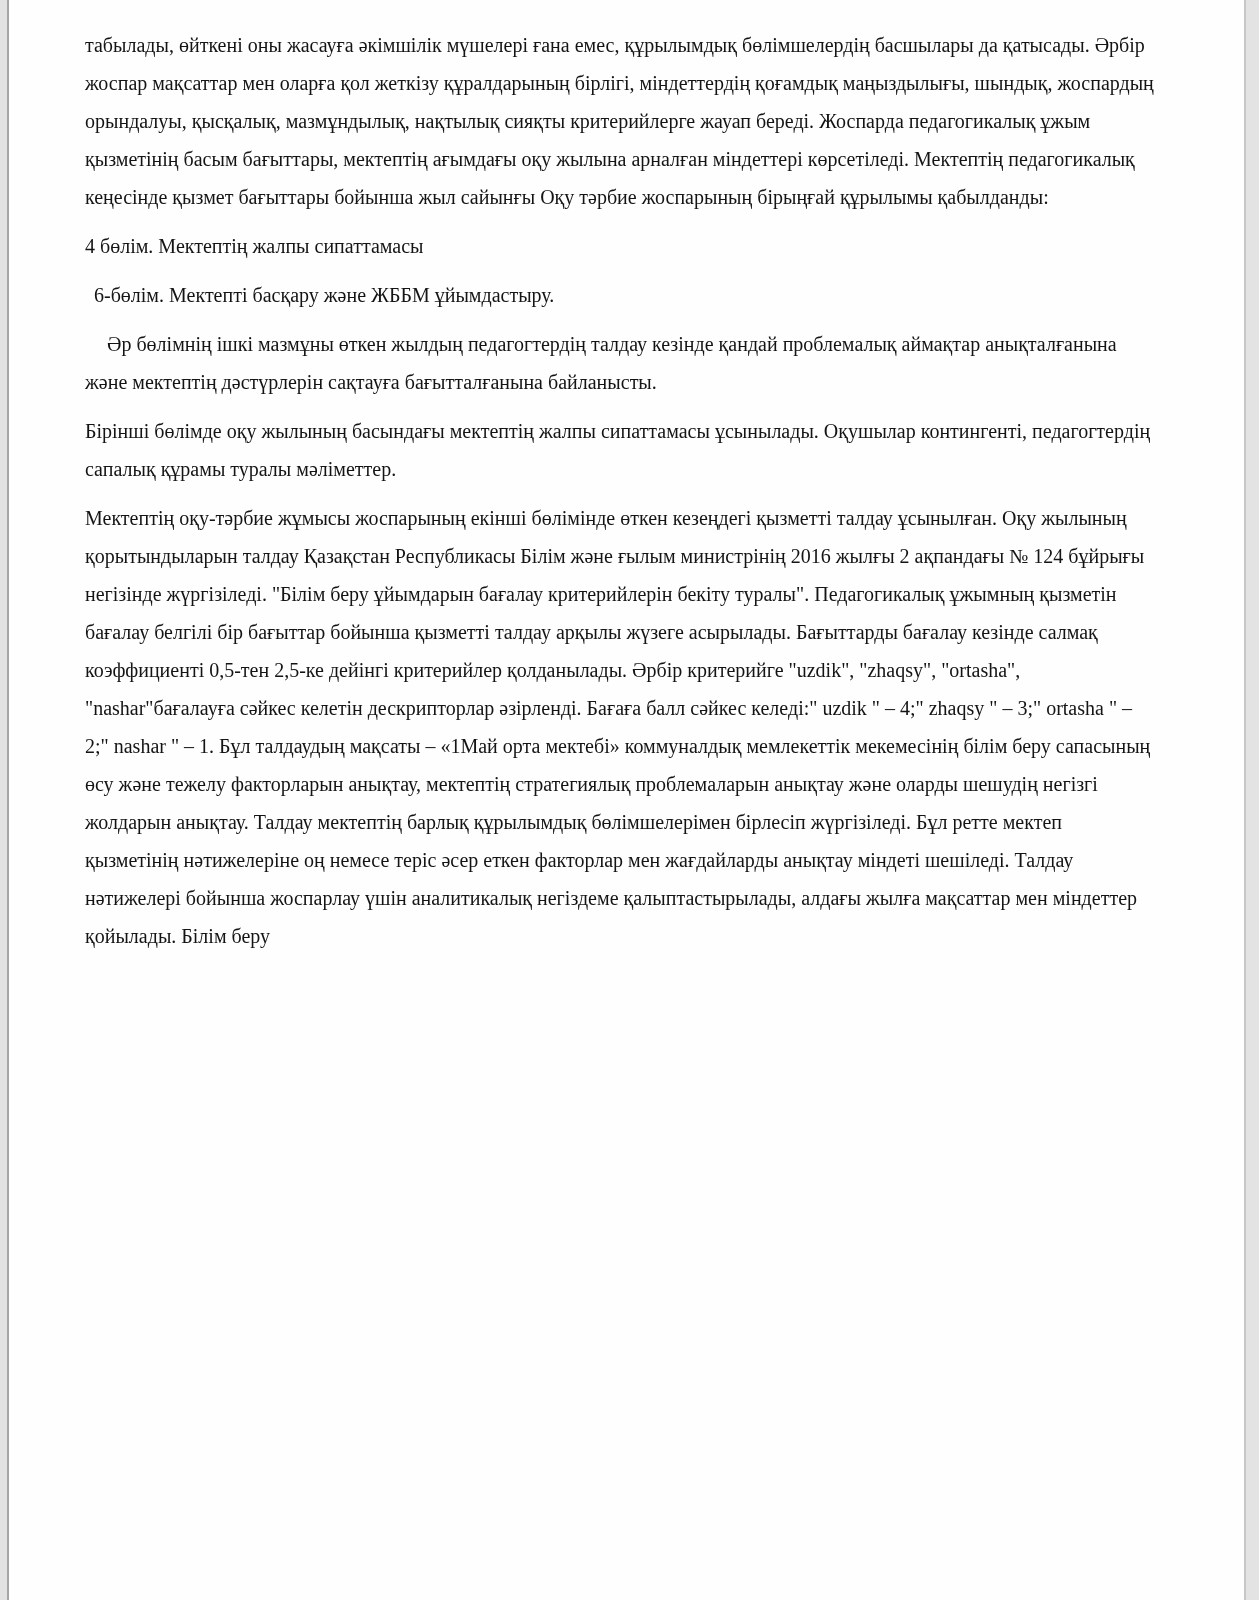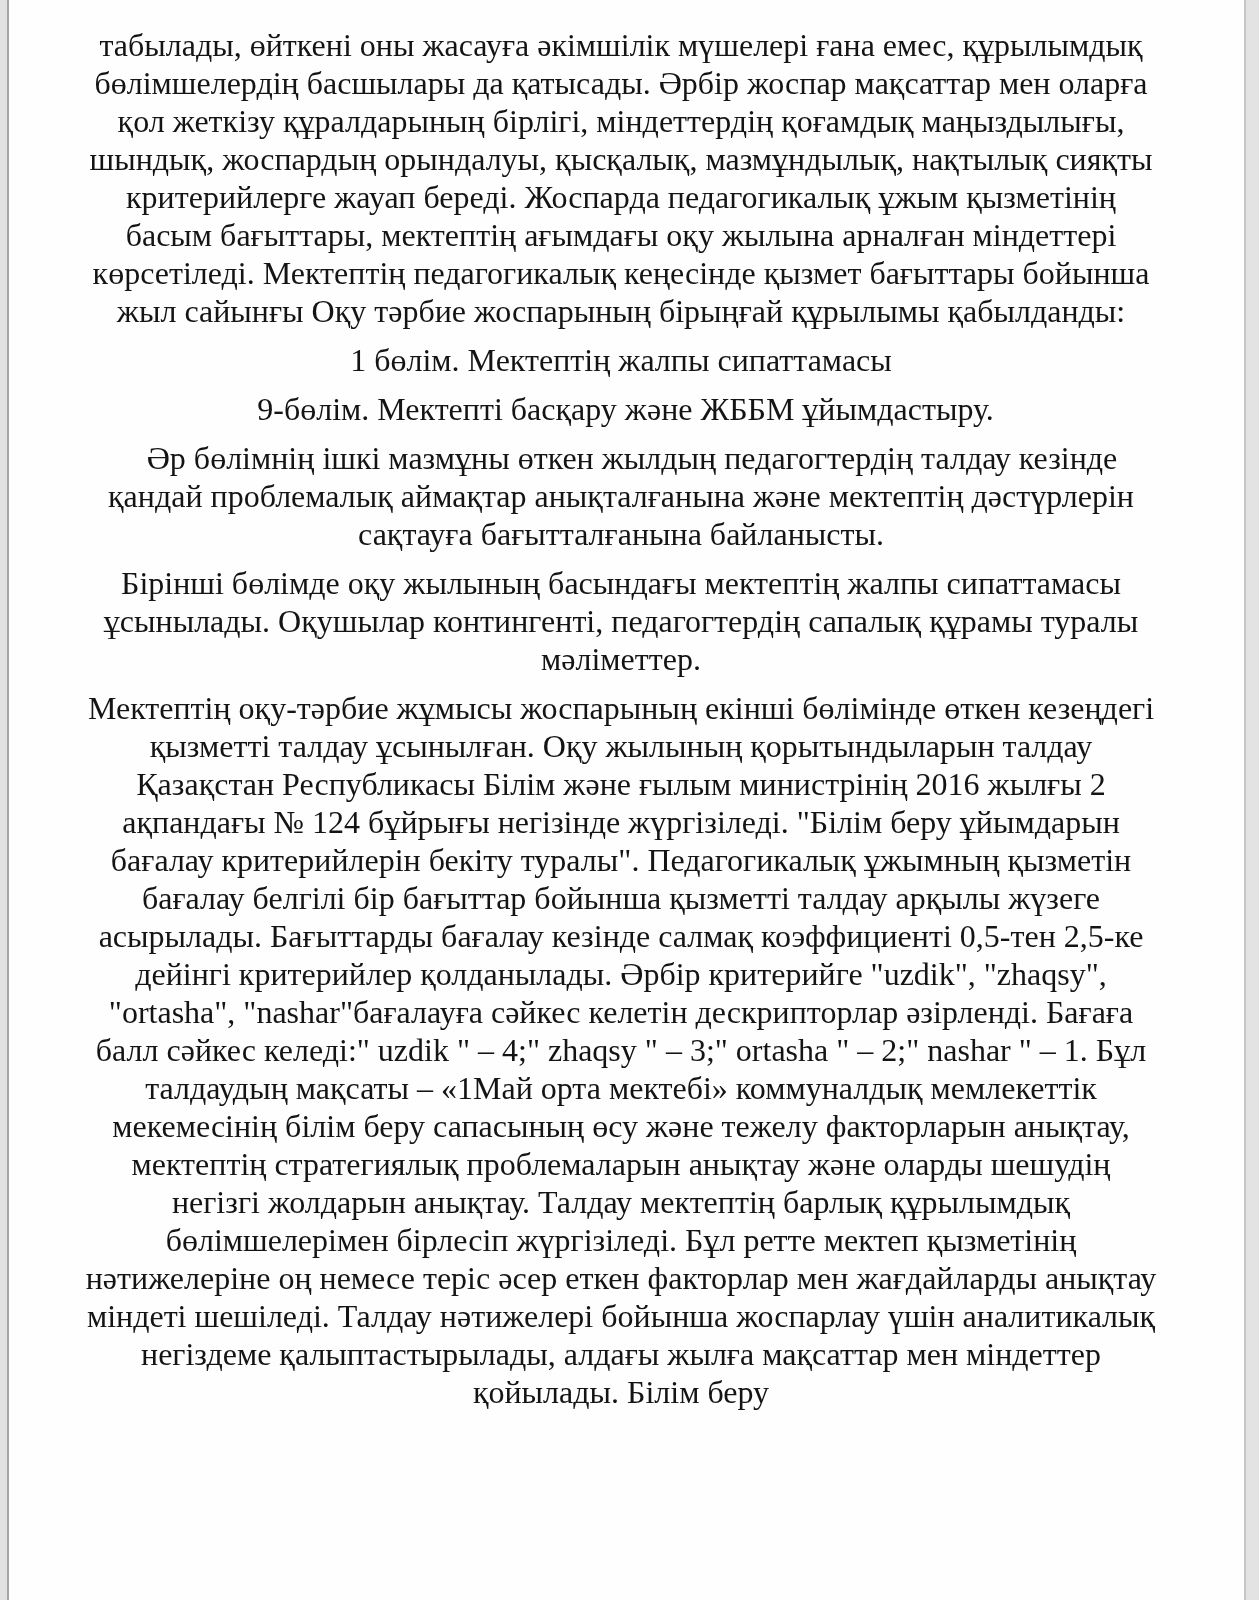--- a/index.html
+++ b/index.html
@@ -32,23 +32,23 @@
     height: 100%;
     background: #e3e3e3;
     border-left: 2px solid #c6c6c6;
   }
   .content {
     position: absolute;
     left: 85px;
     top: 26px;
     width: 1072px;
     color: #141414;
-    font-size: 32px;
+    font-size: 20px;
     line-height: 38px;
-    text-align: center;
+    text-align: left;
   }
   .content p {
     margin: 0 0 11px 0;
   }
   .content p.indent {
     text-indent: 22px;
   }
   .content p.sp {
     padding-left: 9px;
   }
@@ -56,27 +56,27 @@
 </head>
 <body>
 
 <div class="screen">
   <div class="edge-left"></div>
   <div class="edge-right"></div>
 
   <div class="content">
     <p>табылады, өйткені оны жасауға әкімшілік мүшелері ғана емес, құрылымдық бөлімшелердің басшылары да қатысады. Әрбір жоспар мақсаттар мен оларға қол жеткізу құралдарының бірлігі, міндеттердің қоғамдық маңыздылығы, шындық, жоспардың орындалуы, қысқалық, мазмұндылық, нақтылық сияқты критерийлерге жауап береді. Жоспарда педагогикалық ұжым қызметінің басым бағыттары, мектептің ағымдағы оқу жылына арналған міндеттері көрсетіледі. Мектептің педагогикалық кеңесінде қызмет бағыттары бойынша жыл сайынғы Оқу тәрбие жоспарының бірыңғай құрылымы қабылданды:</p>
 
-    <p>1 бөлім. Мектептің жалпы сипаттамасы</p>
+    <p>4 бөлім. Мектептің жалпы сипаттамасы</p>
 
 
 
 
 
-    <p class="sp">9-бөлім. Мектепті басқару және ЖББМ ұйымдастыру.</p>
+    <p class="sp">6-бөлім. Мектепті басқару және ЖББМ ұйымдастыру.</p>
 
 
     <p class="indent">Әр бөлімнің ішкі мазмұны өткен жылдың педагогтердің талдау кезінде қандай проблемалық аймақтар анықталғанына және мектептің дәстүрлерін сақтауға бағытталғанына байланысты.</p>
 
     <p>Бірінші бөлімде оқу жылының басындағы мектептің жалпы сипаттамасы ұсынылады. Оқушылар контингенті, педагогтердің сапалық құрамы туралы мәліметтер.</p>
 
     <p>Мектептің оқу-тәрбие жұмысы жоспарының екінші бөлімінде өткен кезеңдегі қызметті талдау ұсынылған. Оқу жылының қорытындыларын талдау Қазақстан Республикасы Білім және ғылым министрінің 2016 жылғы 2 ақпандағы № 124 бұйрығы негізінде жүргізіледі. "Білім беру ұйымдарын бағалау критерийлерін бекіту туралы". Педагогикалық ұжымның қызметін бағалау белгілі бір бағыттар бойынша қызметті талдау арқылы жүзеге асырылады. Бағыттарды бағалау кезінде салмақ коэффициенті 0,5-тен 2,5-ке дейінгі критерийлер қолданылады. Әрбір критерийге "uzdik", "zhaqsy", "ortasha", "nashar"бағалауға сәйкес келетін дескрипторлар әзірленді. Бағаға балл сәйкес келеді:" uzdik " – 4;" zhaqsy " – 3;" ortasha " – 2;" nashar " – 1. Бұл талдаудың мақсаты – «1Май орта мектебі» коммуналдық мемлекеттік мекемесінің білім беру сапасының өсу және тежелу факторларын анықтау, мектептің стратегиялық проблемаларын анықтау және оларды шешудің негізгі жолдарын анықтау. Талдау мектептің барлық құрылымдық бөлімшелерімен бірлесіп жүргізіледі. Бұл ретте мектеп қызметінің нәтижелеріне оң немесе теріс әсер еткен факторлар мен жағдайларды анықтау міндеті шешіледі. Талдау нәтижелері бойынша жоспарлау үшін аналитикалық негіздеме қалыптастырылады, алдағы жылға мақсаттар мен міндеттер қойылады. Білім беру</p>
   </div>
 </div>
 

